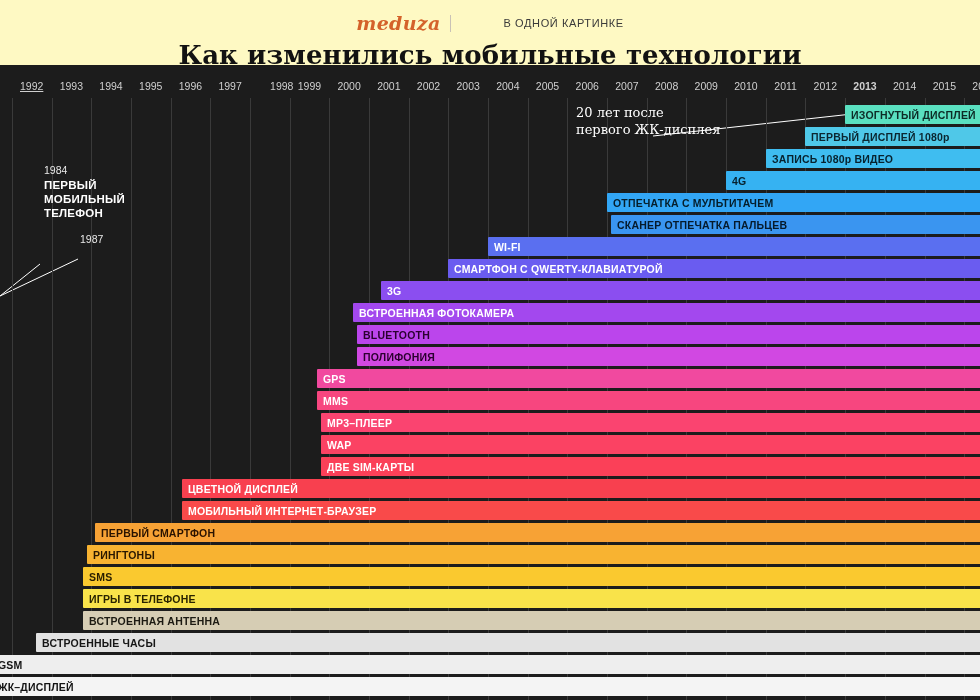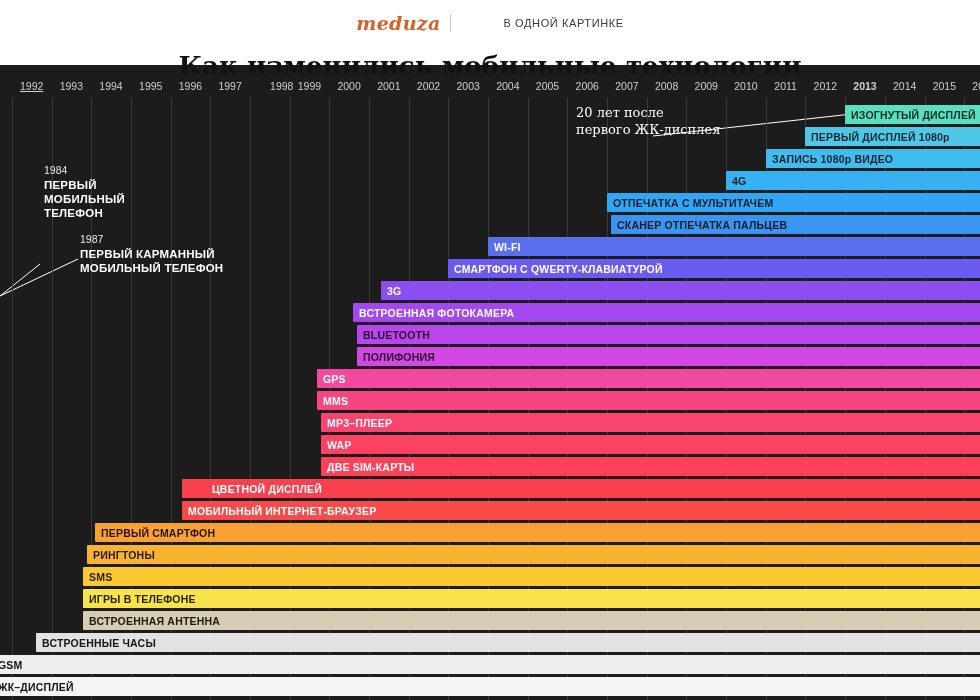--- a/index.html
+++ b/index.html
@@ -8,21 +8,21 @@
   }
   body {
     width: 980px;
     height: 700px;
     background: #1c1c1c;
     font-family: "Liberation Sans", sans-serif;
     overflow: hidden;
     position: relative;
   }
   .header {
-    background: #ffffff;
+    background: #fef9c3;
     width: 980px;
     height: 65px;
     position: relative;
     box-sizing: border-box;
   }
   .brandline {
     display: flex;
     align-items: center;
     justify-content: center;
     padding-top: 12px;
@@ -47,21 +47,21 @@
     color: #3a3a3a;
     letter-spacing: 0.6px;
     margin-left: 44px;
   }
   .headline {
     text-align: center;
     font-family: "DejaVu Serif", serif;
     font-weight: bold;
     font-size: 26px;
     color: #121212;
-    margin-top: 17px;
+    margin-top: 6px;
     letter-spacing: 0.1px;
   }
   .chart {
     position: absolute;
     top: 74px;
     left: 0;
     width: 980px;
     height: 626px;
     background: #1c1c1c;
     overflow: hidden;
@@ -253,21 +253,21 @@
     <div class="bar" style="left: 321px; width: 667px; top: 339px; background: rgb(250, 68, 112);">
       <span class="bar-label" style="color: rgb(255, 255, 255);">MP3–ПЛЕЕР</span>
     </div>
     <div class="bar" style="left: 321px; width: 667px; top: 361px; background: rgb(251, 66, 99);">
       <span class="bar-label" style="color: rgb(255, 255, 255);">WAP</span>
     </div>
     <div class="bar" style="left: 321px; width: 667px; top: 383px; background: rgb(251, 64, 88);">
       <span class="bar-label" style="color: rgb(255, 255, 255);">ДВЕ SIM-КАРТЫ</span>
     </div>
     <div class="bar" style="left: 182px; width: 806px; top: 405px; background: rgb(248, 64, 79);">
-      <span class="bar-label" style="color: rgb(255, 255, 255); margin-left: 24px;">ЦВЕТНОЙ ДИСПЛЕЙ</span>
+      <span class="bar-label" style="color: rgb(255, 255, 255);">ЦВЕТНОЙ ДИСПЛЕЙ</span>
     </div>
     <div class="bar" style="left: 182px; width: 806px; top: 427px; background: rgb(249, 74, 74);">
       <span class="bar-label" style="color: rgb(255, 255, 255);">МОБИЛЬНЫЙ ИНТЕРНЕТ-БРАУЗЕР</span>
     </div>
     <div class="bar" style="left: 95px; width: 893px; top: 449px; background: rgb(247, 162, 53);">
       <span class="bar-label" style="color: rgb(42, 19, 0);">ПЕРВЫЙ СМАРТФОН</span>
     </div>
     <div class="bar" style="left: 87px; width: 901px; top: 471px; background: rgb(248, 179, 49);">
       <span class="bar-label" style="color: rgb(42, 24, 0);">РИНГТОНЫ</span>
     </div>
@@ -292,22 +292,18 @@
     <div class="annot" style="left: 44px; top: 90px;">
       <div class="yr">1984</div>
       <div class="txt">
         <div>ПЕРВЫЙ</div>
         <div>МОБИЛЬНЫЙ</div>
         <div>ТЕЛЕФОН</div>
       </div>
     </div>
     <div class="annot" style="left: 80px; top: 159px;">
       <div class="yr">1987</div>
-      <div class="txt">
-        <div>ПЕРВЫЙ КАРМАННЫЙ</div>
-        <div>МОБИЛЬНЫЙ ТЕЛЕФОН</div>
-      </div>
     </div>
     <div class="serif-note" style="left: 576px; top: 30px;">
       <div>20 лет после</div>
       <div>первого ЖК-дисплея</div>
     </div>
   </div>
 
 </body></html>

